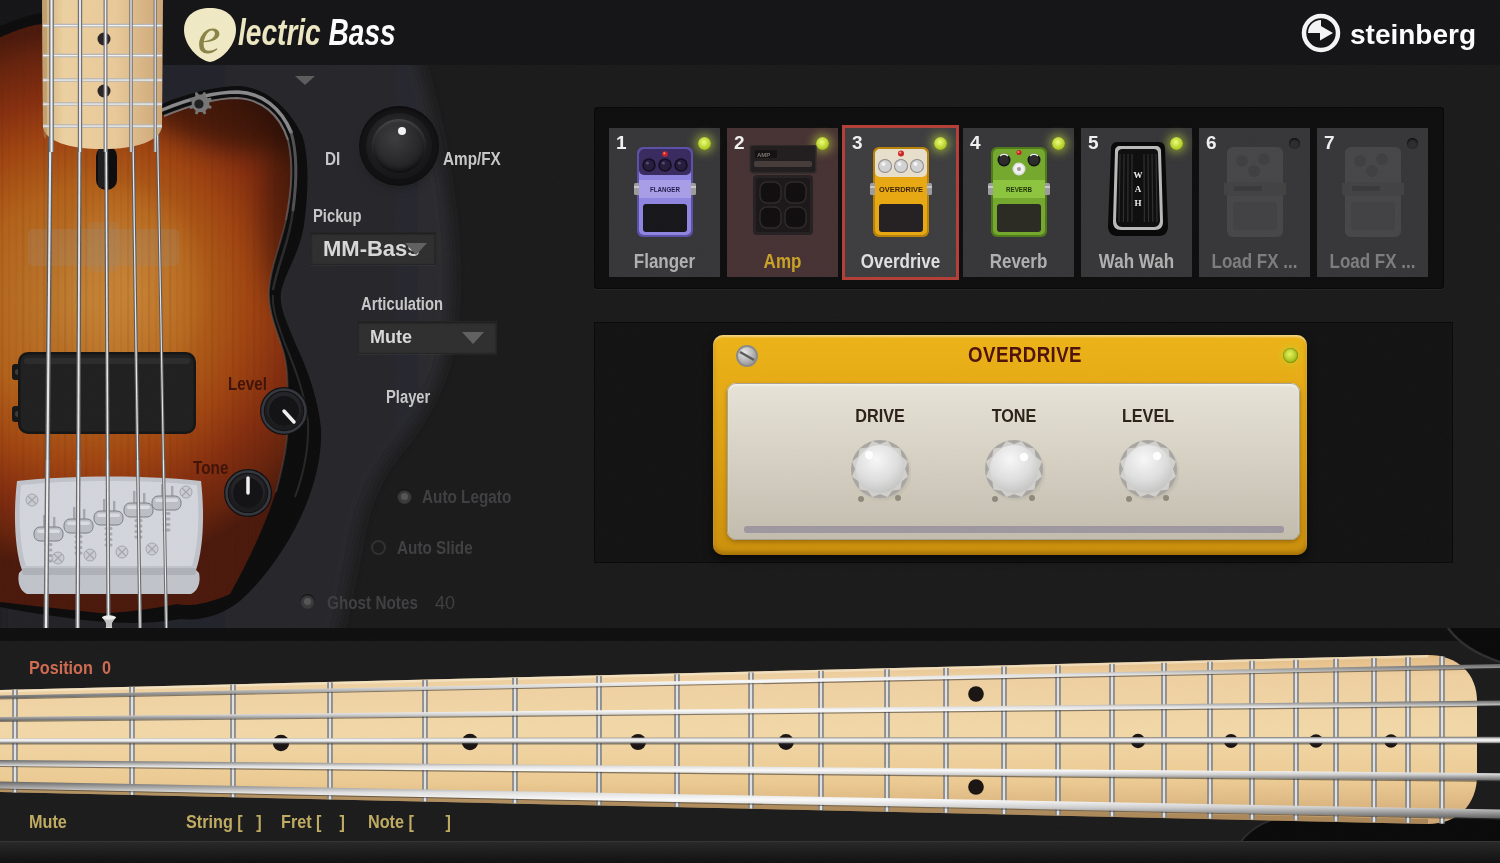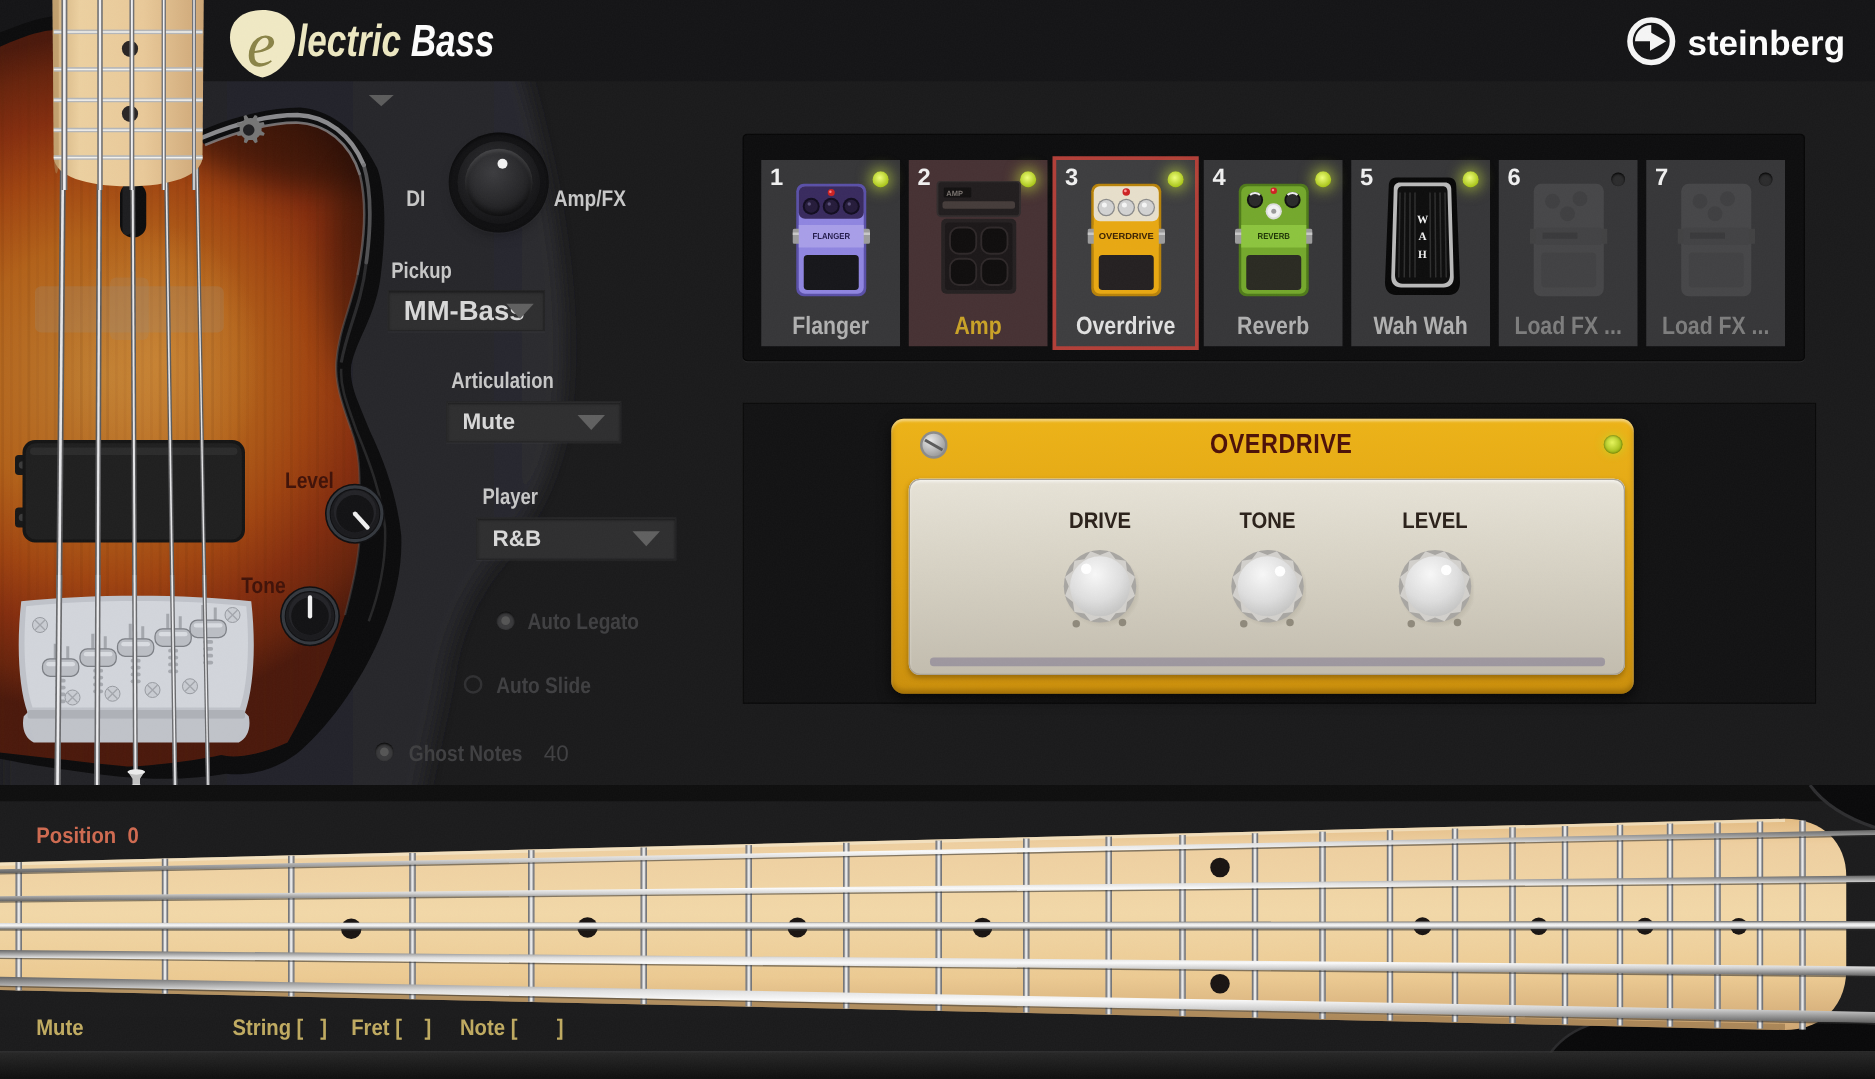--- a/index.html
+++ b/index.html
@@ -344,21 +344,20 @@
 <div class="abs lbl" style="left:325px;top:149px;font-size:18px;transform:scaleX(.85);transform-origin:left;">DI</div>
 <div class="abs lbl" style="left:443px;top:149px;font-size:18px;transform:scaleX(.85);transform-origin:left;">Amp/FX</div>
 
 <div class="abs lbl" style="left:313px;top:206px;font-size:18px;transform:scaleX(.82);transform-origin:left;">Pickup</div>
 <div class="dd" style="left:310px;top:232px;width:124px;height:31px;font-size:22px;line-height:31px;"><span style="margin-left:12px;">MM-Bass</span><span class="tri" style="right:8px;top:10px;"></span></div>
 
 <div class="abs lbl" style="left:361px;top:294px;font-size:18px;transform:scaleX(.82);transform-origin:left;">Articulation</div>
 <div class="dd" style="left:357px;top:321px;width:138px;height:31px;font-size:18px;line-height:31px;"><span style="margin-left:12px;">Mute</span><span class="tri" style="right:12px;top:10px;"></span></div>
 
 <div class="abs lbl" style="left:386px;top:387px;font-size:18px;transform:scaleX(.82);transform-origin:left;">Player</div>
-<div class="dd" style="left:381px;top:414px;width:158px;height:32px;font-size:18px;line-height:32px;"><span style="margin-left:12px;">R&amp;B</span><span class="tri" style="right:12px;top:10px;"></span></div>
 
 <div class="abs" style="left:228px;top:374px;font-size:18px;font-weight:bold;color:#401208;transform:scaleX(.85);transform-origin:left;">Level</div>
 <svg class="abs" style="left:259px;top:386px;" width="50" height="50" viewBox="0 0 50 50">
   <circle cx="25" cy="25" r="24" fill="#0e0e10"></circle>
   <circle cx="25" cy="25" r="21.5" fill="none" stroke="#34383e" stroke-width="2.5"></circle>
   <circle cx="25" cy="25" r="19.5" fill="#1a1a1d"></circle>
   <circle cx="25" cy="23" r="17" fill="#232327"></circle>
   <circle cx="25" cy="25" r="15" fill="#121214"></circle>
   <line x1="25" y1="25" x2="35" y2="36" stroke="#f0f0f0" stroke-width="3.5" stroke-linecap="round"></line>
 </svg>

